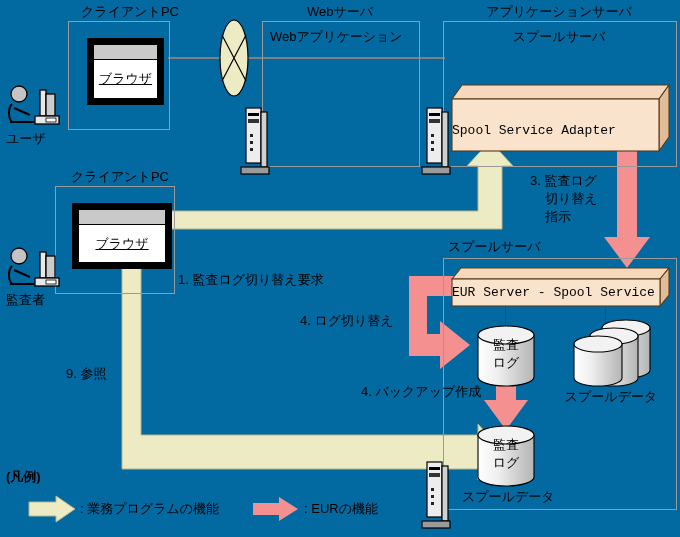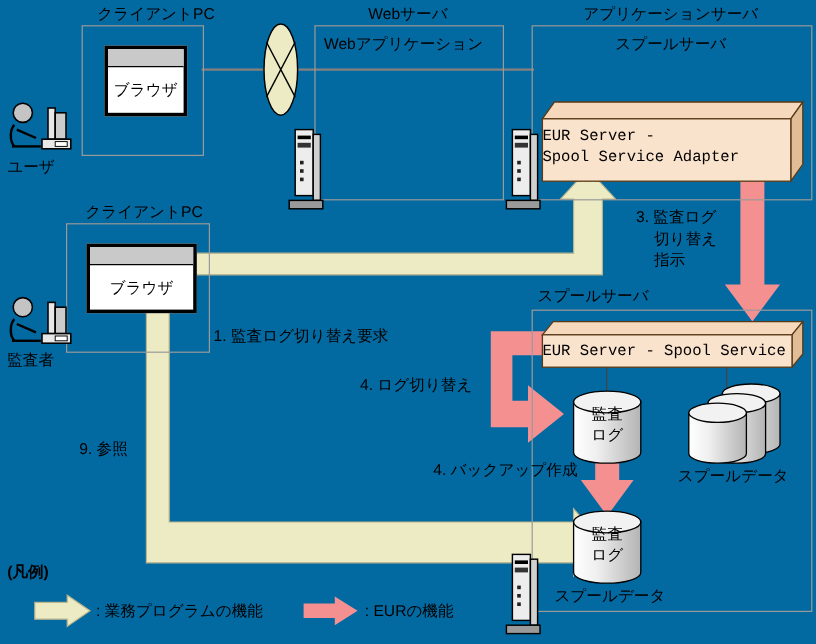--- a/index.html
+++ b/index.html
@@ -3,21 +3,21 @@
 <meta charset="utf-8">
 <style>
   html,body{margin:0;padding:0;background:#ffffff;}
   body{font-family:"Liberation Sans","DejaVu Sans",sans-serif;}
   #stage{position:relative;width:680px;height:537px;background:#0369a1;overflow:hidden;}
   .abs{position:absolute;}
   .lbl{font-size:13px;color:#000;white-space:nowrap;line-height:1.35;}
   .lbl.center{text-align:center;}
   .mono{font-family:"Liberation Mono","DejaVu Sans Mono",monospace;font-size:13px;}
   .hostbox{border:1px solid #9a9a9a;background:transparent;}
-  .browser{border:3px solid #000000;background:#fff;}
+  .browser{border:7px solid #000000;background:#fff;text-decoration:underline;}
   .browser .tbar{height:14px;background:#c9c9c9;border-bottom:1px solid #000;}
   .browser .body{display:flex;align-items:center;justify-content:center;height:calc(100% - 15px);font-size:13px;}
   .wire{background:#808080;}
   svg{display:block;overflow:visible;}
 </style>
 </head>
 <body>
 
 <div id="stage">
 
@@ -90,21 +90,20 @@
     <rect x="9" y="33" width="3" height="3" fill="#222"></rect>
     <rect x="9" y="40" width="3" height="3" fill="#222"></rect>
     <rect x="0" y="59" width="28" height="7" fill="#9a9a9a" stroke="#000" stroke-width="1.2"></rect>
   </svg>
 
   <svg class="abs" style="left:452px;top:85px;width:218px;height:68px;">
     <polygon points="0,14 10,0 217,0 207,14" fill="#f6d9bd" stroke="#5a3a16" stroke-width="1.1"></polygon>
     <polygon points="207,14 217,0 217,52 207,66" fill="#e0bd96" stroke="#5a3a16" stroke-width="1.1"></polygon>
     <rect x="0" y="14" width="207" height="52" fill="#fae3cd" stroke="#5a3a16" stroke-width="1.1"></rect>
   </svg>
-  <div class="abs mono center" style="left:452px;top:106px;width:207px;">EUR Server -</div>
   <div class="abs mono center" style="left:452px;top:123px;width:231px;">Spool Service Adapter</div>
 
   <div class="abs lbl center" style="left:60px;top:168px;width:120px;">クライアントPC</div>
   <div class="abs hostbox" style="left:55px;top:186px;width:118px;height:106px;"></div>
   <div class="abs browser" style="left:72px;top:203px;width:86px;height:52px;">
     <div class="tbar"></div>
     <div class="body">ブラウザ</div>
   </div>
 
   <svg class="abs" style="left:4px;top:246px;width:62px;height:44px;">

